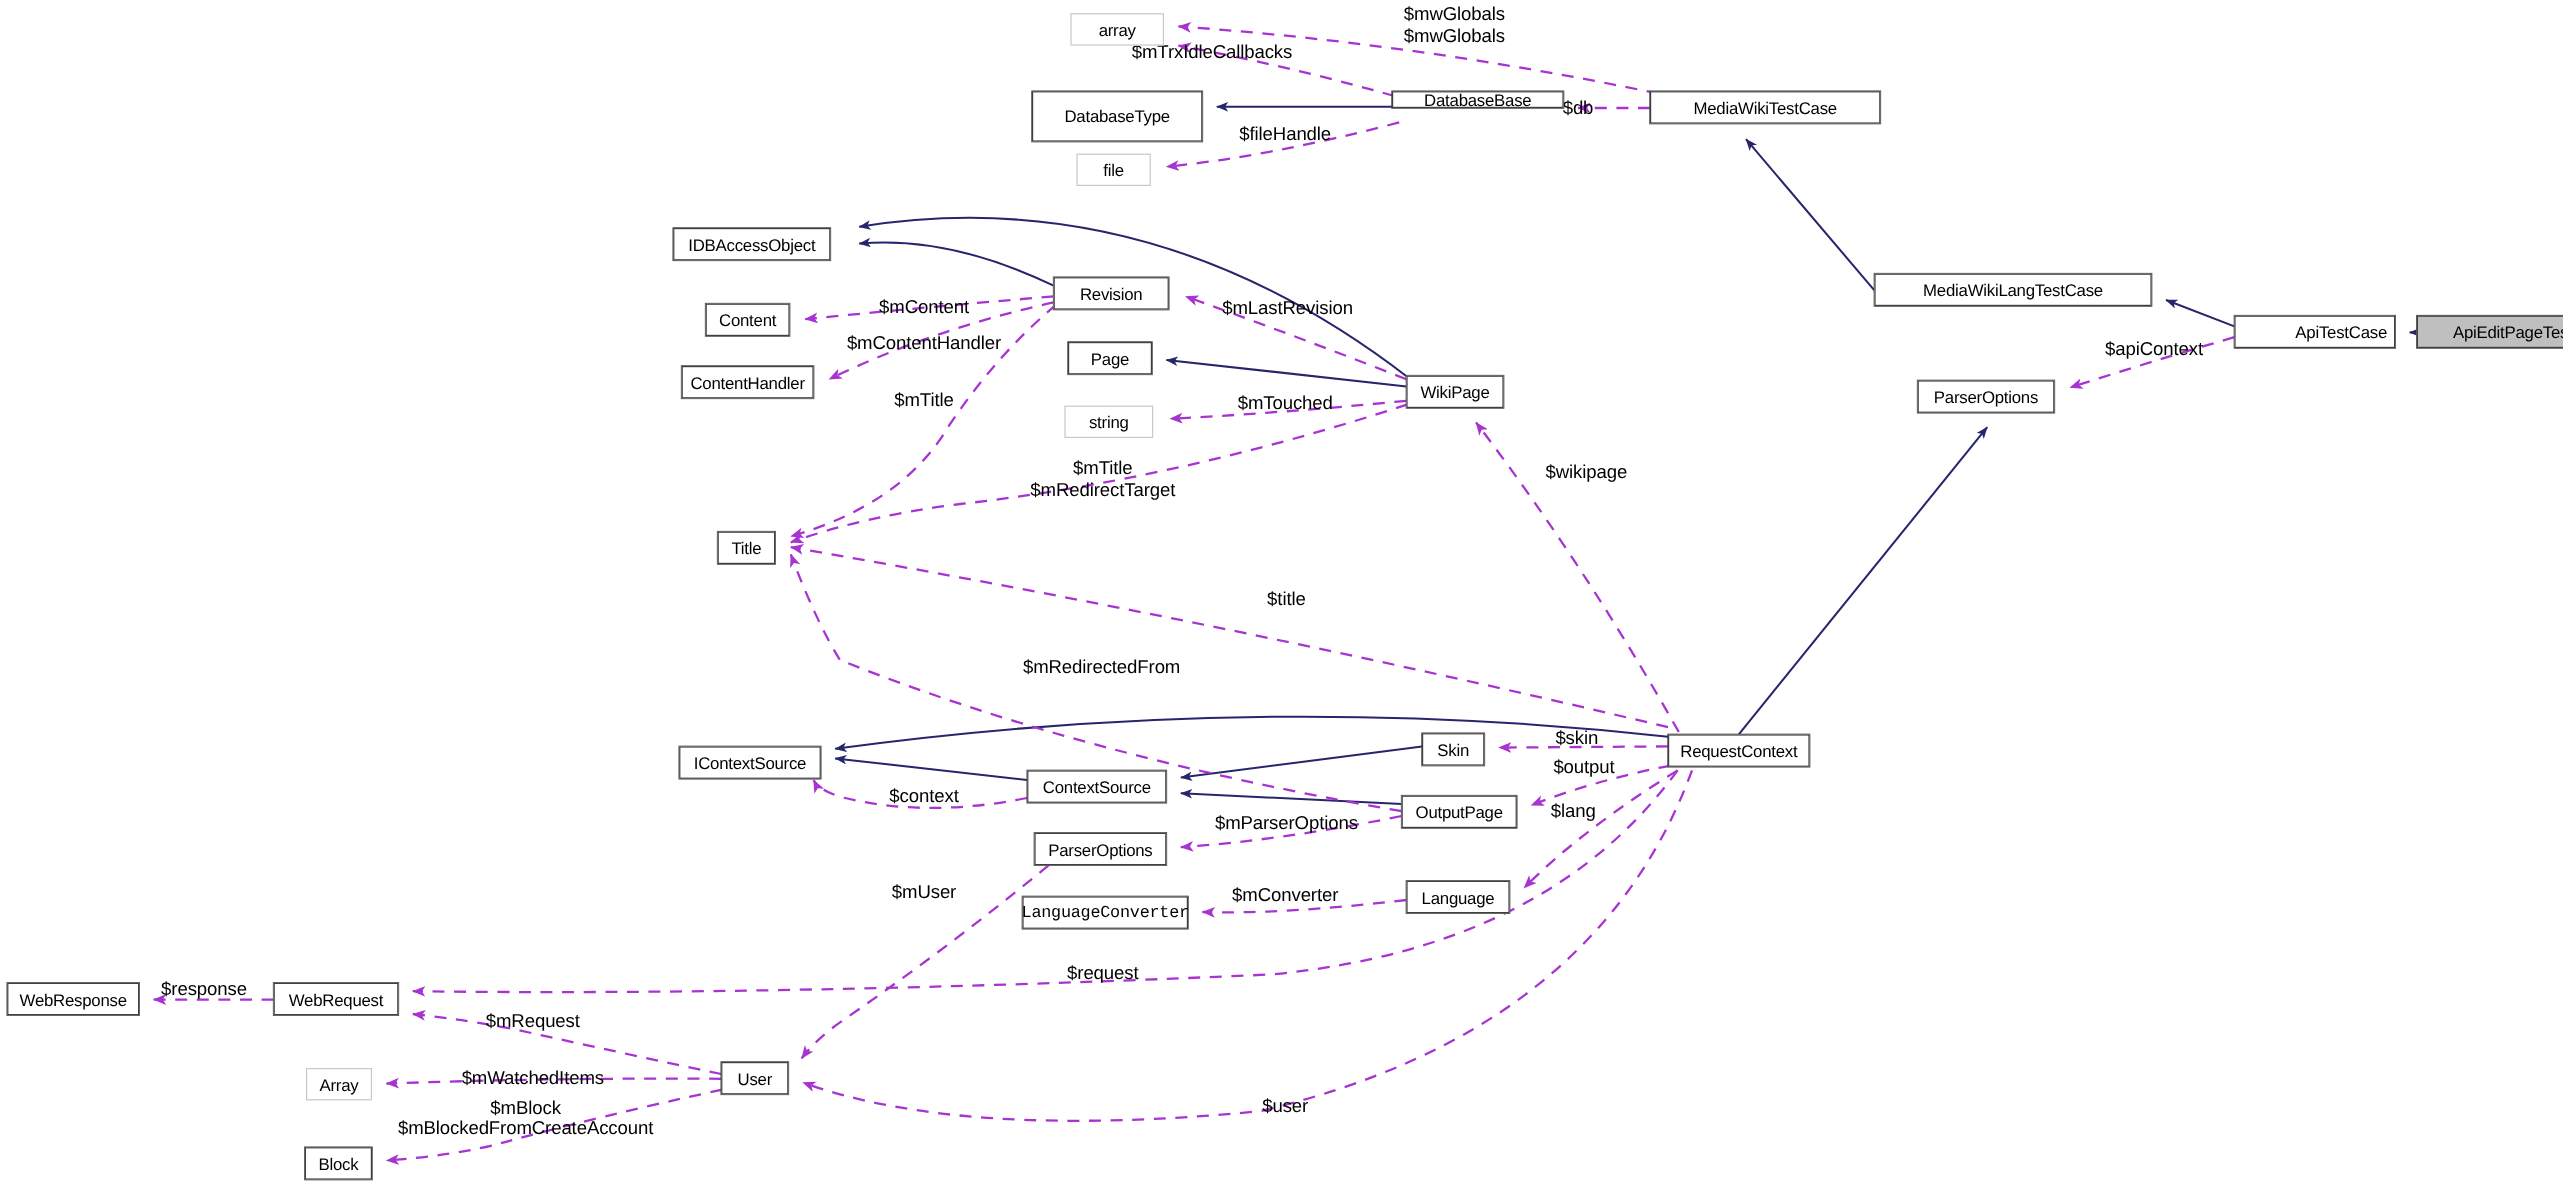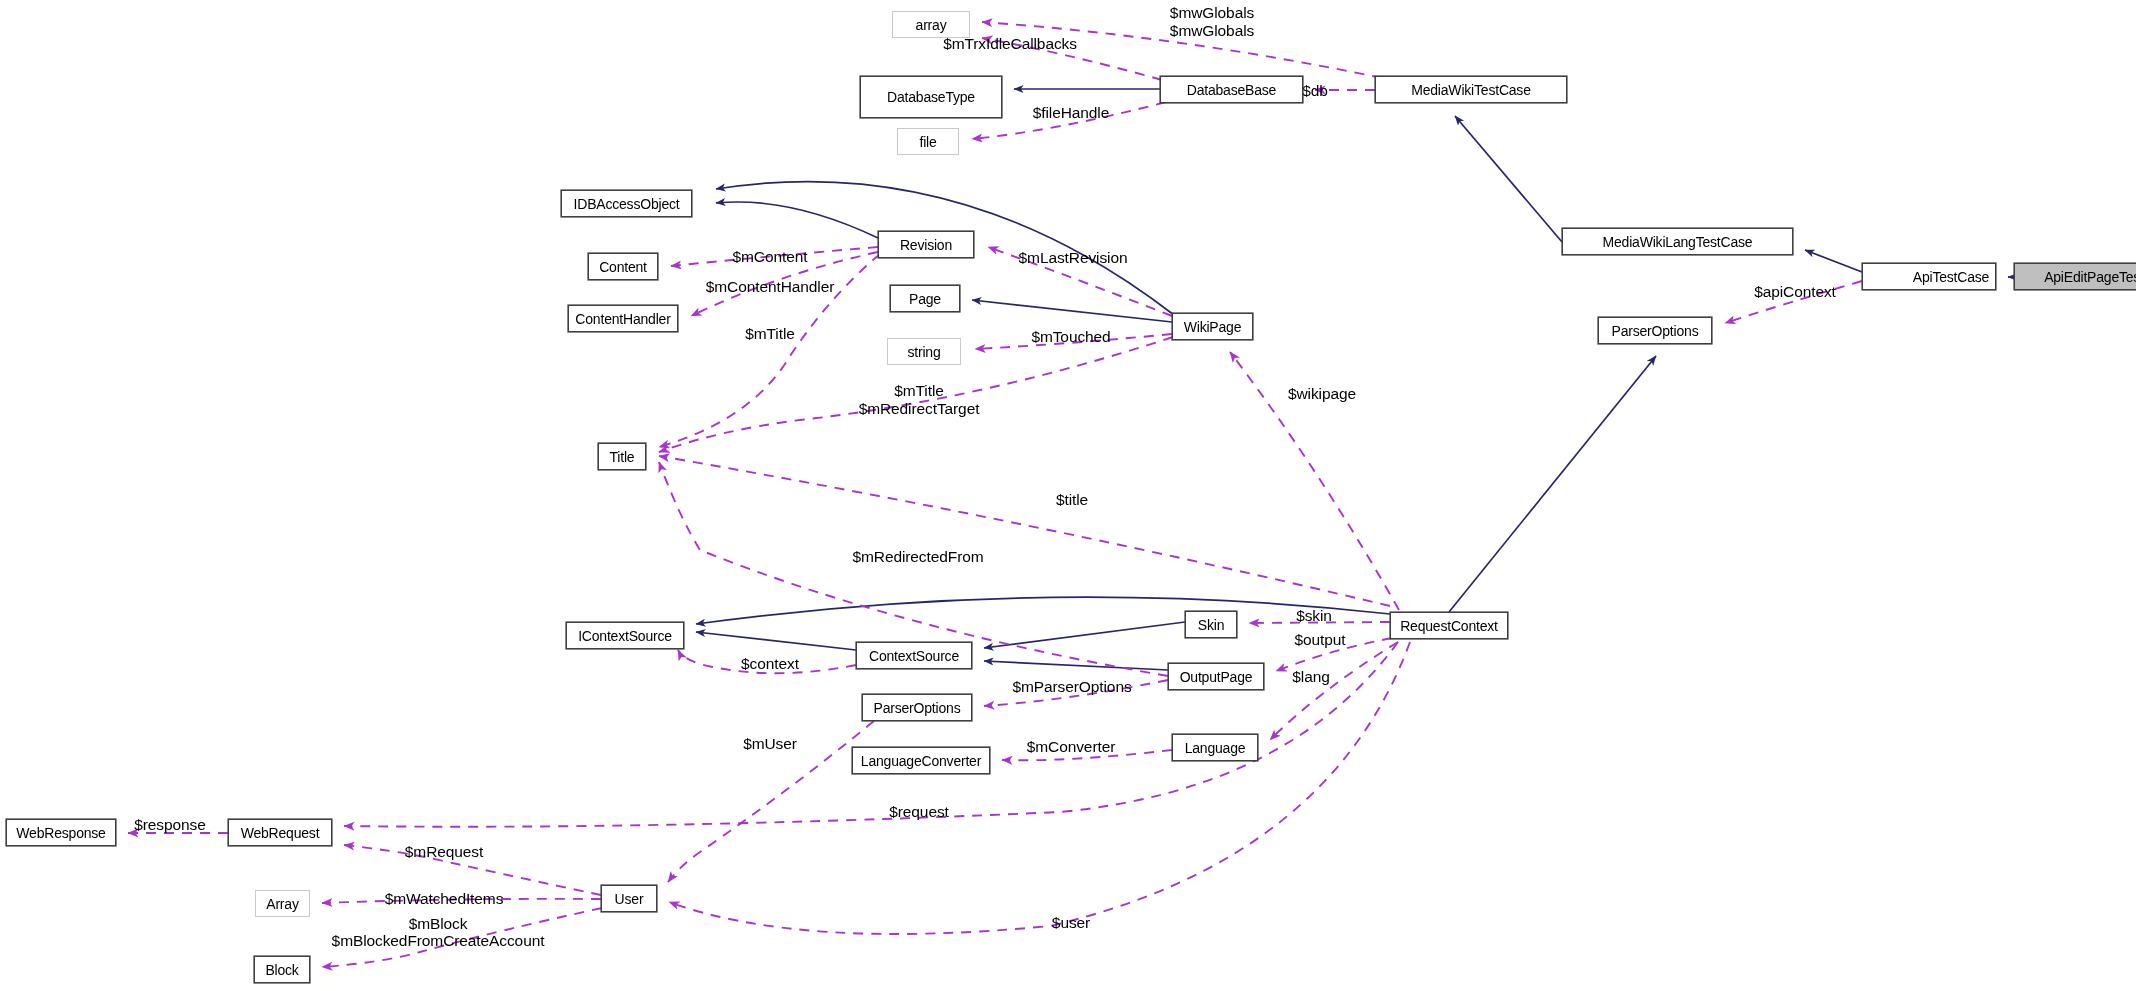--- a/index.html
+++ b/index.html
@@ -169,21 +169,21 @@
 
   <div class="node faint" style="left:892px;top:11px;width:78px;height:27px;">
       <span>array</span>
     </div>
   <div class="node solid" style="left:860px;top:76px;width:142px;height:42px;">
       <span>DatabaseType</span>
     </div>
   <div class="node faint" style="left:897px;top:128px;width:62px;height:27px;">
       <span>file</span>
     </div>
-  <div class="node solid" style="left:1160px;top:76px;width:143px;height:27px;">
+  <div class="node solid" style="left:1160px;top:76px;width:143px;height:14px;">
       <span>DatabaseBase</span>
     </div>
   <div class="node solid" style="left:1375px;top:76px;width:192px;height:27px;">
       <span>MediaWikiTestCase</span>
     </div>
   <div class="node solid" style="left:1562px;top:228px;width:231px;height:27px;">
       <span>MediaWikiLangTestCase</span>
     </div>
   <div class="node solid" style="left:1862px;top:263px;width:134px;height:27px;padding-left:44px;">
       <span>ApiTestCase</span>
@@ -220,21 +220,21 @@
     </div>
   <div class="node solid" style="left:566px;top:622px;width:118px;height:27px;">
       <span>IContextSource</span>
     </div>
   <div class="node solid" style="left:856px;top:642px;width:116px;height:27px;">
       <span>ContextSource</span>
     </div>
   <div class="node solid" style="left:862px;top:694px;width:110px;height:27px;">
       <span>ParserOptions</span>
     </div>
-  <div class="node solid" style="left:852px;top:747px;width:138px;height:27px;">
+  <div class="node solid" style="left:852px;top:747px;width:138px;height:27px;font-family:Liberation Mono, monospace;">
       <span>LanguageConverter</span>
     </div>
   <div class="node solid" style="left:1185px;top:611px;width:52px;height:27px;">
       <span>Skin</span>
     </div>
   <div class="node solid" style="left:1168px;top:663px;width:96px;height:27px;">
       <span>OutputPage</span>
     </div>
   <div class="node solid" style="left:1172px;top:734px;width:86px;height:27px;">
       <span>Language</span>

